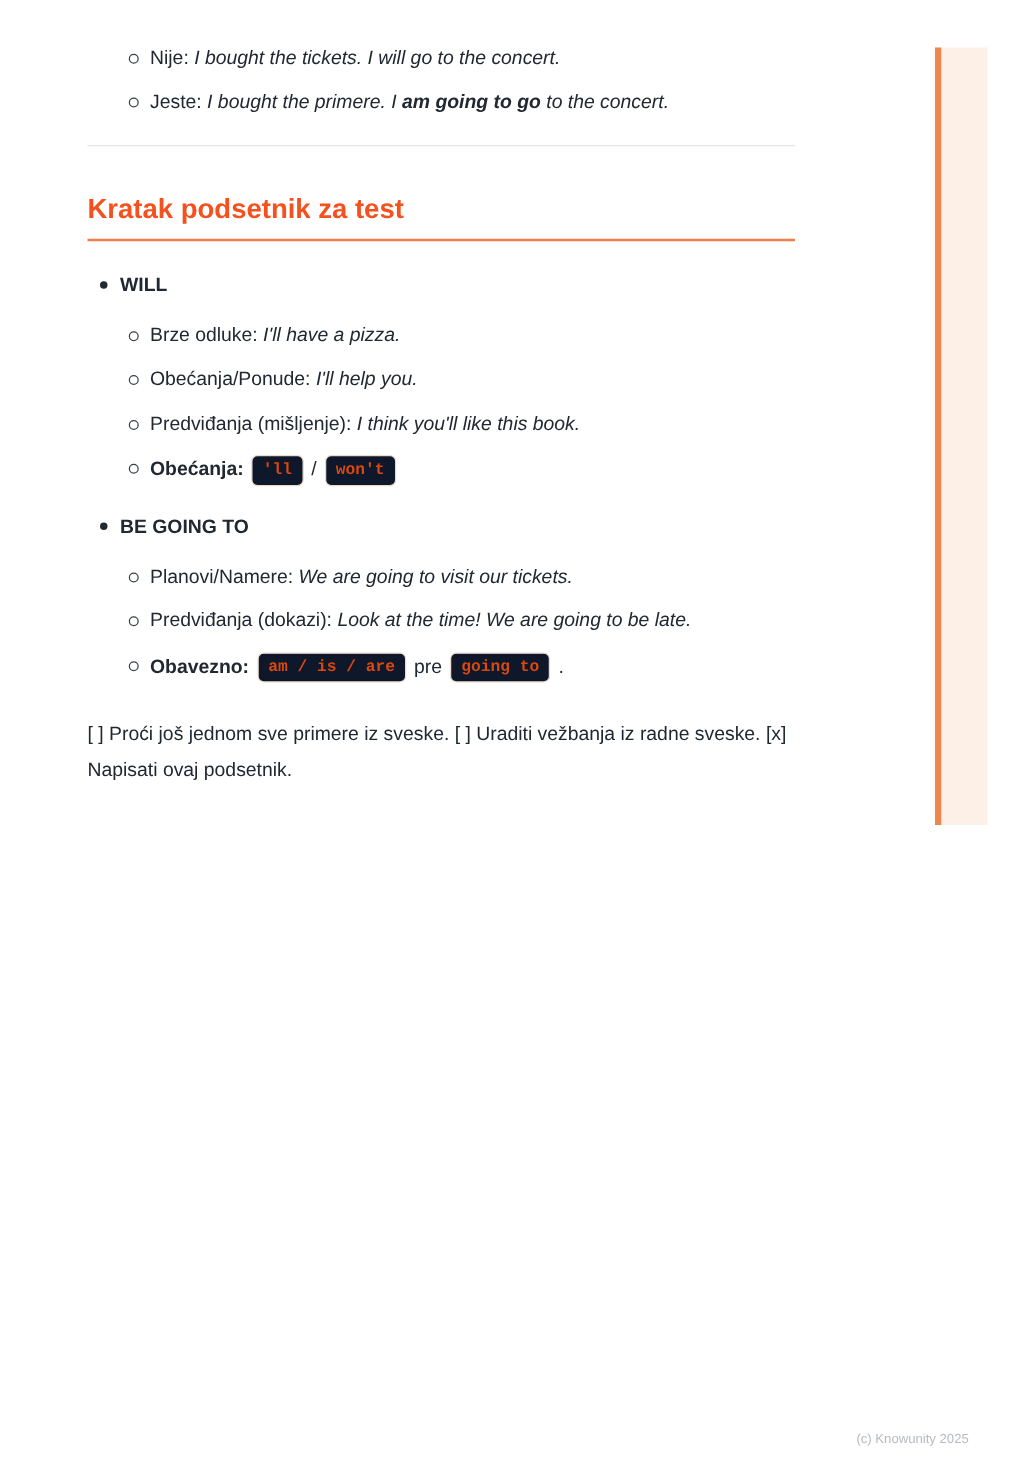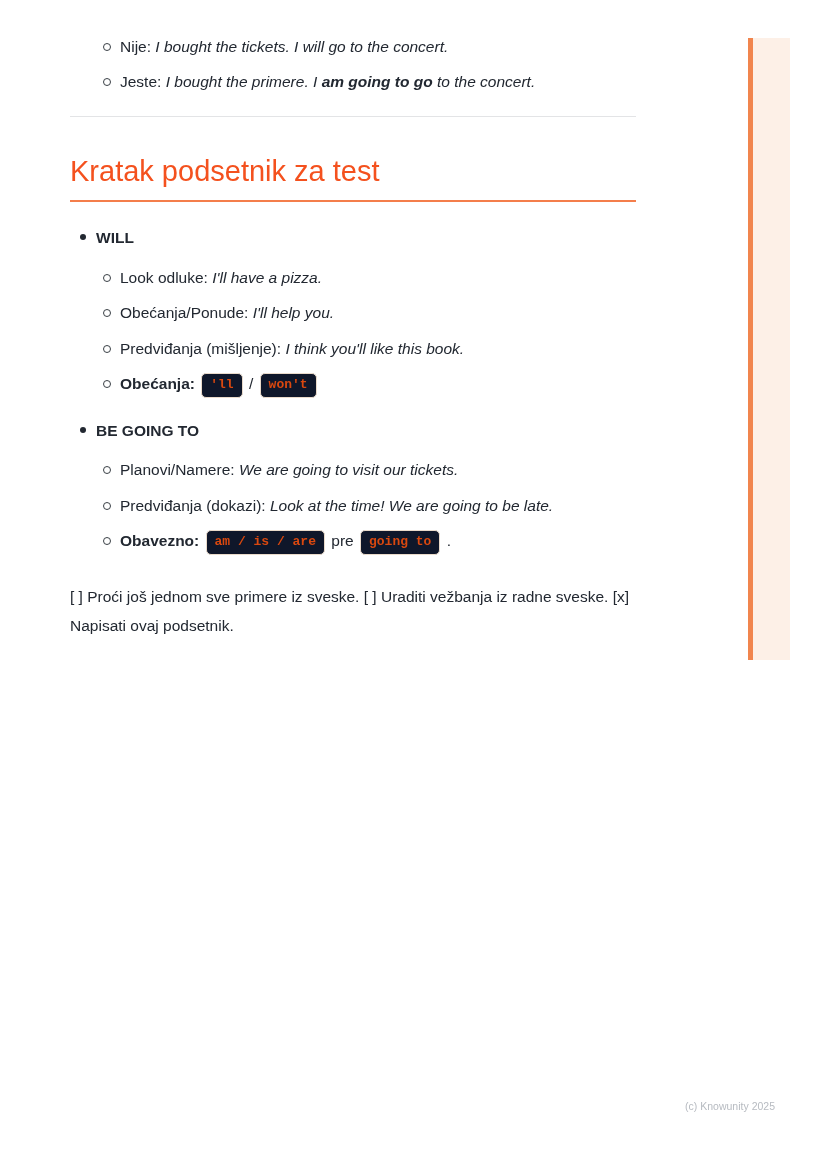--- a/index.html
+++ b/index.html
@@ -33,23 +33,23 @@
   .nested .circle { left: 7px; }
   em { font-style: italic; }
   .b { font-weight: 700; }
   .divider {
     border: none;
     border-top: 1px solid #e3e4e6;
     margin: 22px 0 0 0;
   }
   .heading {
     margin: 36px 0 0 0;
-    font-size: 29px;
+    font-size: 22px;
     line-height: 1.25;
-    font-weight: 400;
+    font-weight: 700;
     color: #f4511e;
     padding-bottom: 11px;
     border-bottom: 2px solid #f47e4b;
   }
   .after-heading { margin-top: 25px; }
   .code {
     display: inline-block;
     font-family: "Liberation Mono", "DejaVu Sans Mono", monospace;
     font-size: 13px;
     font-weight: 700;
@@ -73,21 +73,21 @@
   .side-bar {
     position: absolute;
     left: 0;
     top: 0;
     width: 5px;
     height: 100%;
     background: #f1854e;
   }
   .footer {
     position: absolute;
-    top: 1100px;
+    top: 1145px;
     right: 53px;
     font-size: 10.5px;
     color: #b7bbc1;
     text-align: right;
   }
 </style>
 </head>
 <body>
 
 <div class="content">
@@ -108,21 +108,21 @@
   <h1 class="heading">Kratak podsetnik za test</h1>
 
   <ul class="main-list after-heading">
 
     <li>
       <span class="marker disc"></span>
       <span class="b">WILL</span>
       <ul class="nested">
         <li>
           <span class="marker circle"></span>
-          <span>Look odluke: </span><em>I'll have a pizza.</em>
+          <span>Brze odluke: </span><em>I'll have a pizza.</em>
         </li>
         <li>
           <span class="marker circle"></span>
           <span>Obećanja/Ponude: </span><em>I'll help you.</em>
         </li>
         <li>
           <span class="marker circle"></span>
           <span>Predviđanja (mišljenje): </span><em>I think you'll like this book.</em>
         </li>
         <li>

